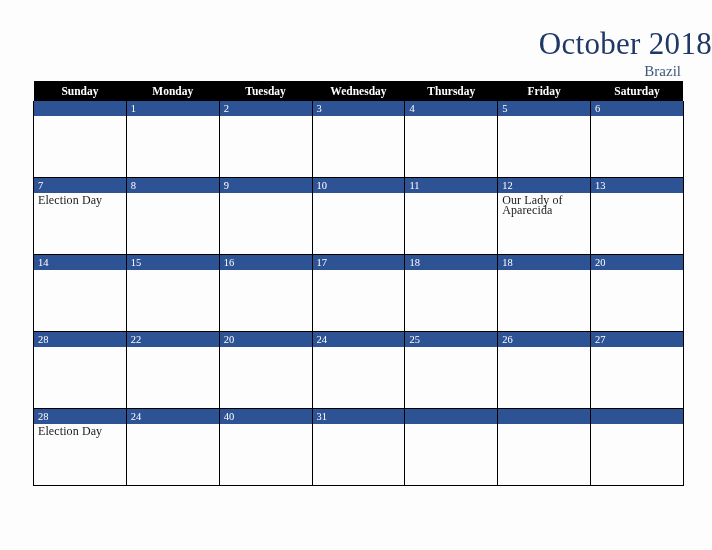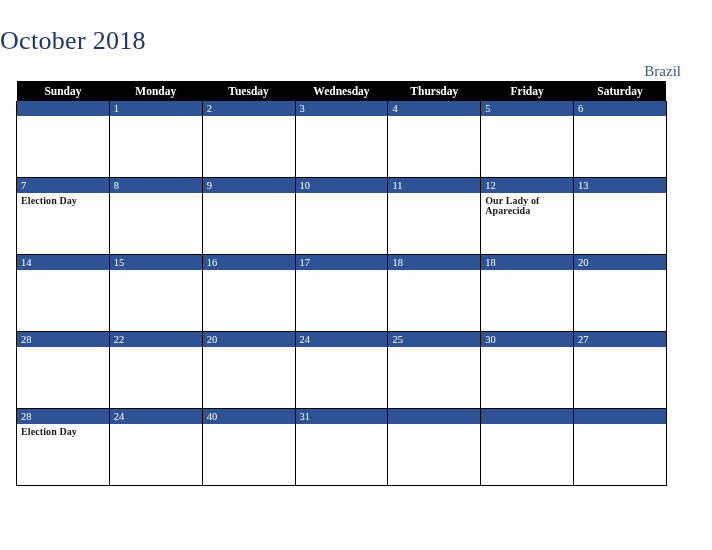--- a/index.html
+++ b/index.html
@@ -59,40 +59,40 @@
     color: #1a8ad4;
     letter-spacing: -0.2px;
     line-height: 22px;
   }
 
   .calendar-title {
     position: absolute;
     left: 0;
     top: 26px;
     width: 712px;
-    text-align: left;
-    font-size: 26px;
+    text-align: right;
+    font-size: 31px;
     color: #1f3864;
     font-family: "Liberation Serif", "DejaVu Serif", serif;
     letter-spacing: 0.3px;
   }
 
   .country-label {
     position: absolute;
     right: 31px;
     top: 63px;
     font-size: 15px;
     color: #415778;
     font-family: "Liberation Serif", "DejaVu Serif", serif;
   }
 
   
   .calendar-wrap {
     position: absolute;
-    left: 16px;
+    left: 33px;
     top: 81px;
     width: 650px;
   }
   table.calendar {
     border-collapse: collapse;
     table-layout: fixed;
     width: 650px;
   }
   table.calendar col { width: 92.857px; }
 
@@ -131,25 +131,25 @@
     overflow: hidden;
   }
 
   .day-body {
     padding: 3px 3px 0 4px;
     height: 58px;
     overflow: hidden;
   }
 
   .event-text {
-    font-size: 10px;
+    font-size: 12px;
     line-height: 9.5px;
     color: #1b1b1b;
     font-family: "Liberation Serif", "DejaVu Serif", serif;
-    font-weight: bold;
+    font-weight: normal;
     letter-spacing: 0.1px;
     max-width: 70px;
   }
 </style>
 </head>
 <body>
 
 <div class="page-header">
 
 
@@ -343,21 +343,21 @@
               <div class="event-text"></div>
             </div>
         </td>
         <td class="day-cell">
           <div class="day-number-bar">25</div>
           <div class="day-body">
               <div class="event-text"></div>
             </div>
         </td>
         <td class="day-cell">
-          <div class="day-number-bar">30</div>
+          <div class="day-number-bar">26</div>
           <div class="day-body">
               <div class="event-text"></div>
             </div>
         </td>
         <td class="day-cell">
           <div class="day-number-bar">27</div>
           <div class="day-body">
               <div class="event-text"></div>
             </div>
         </td>

